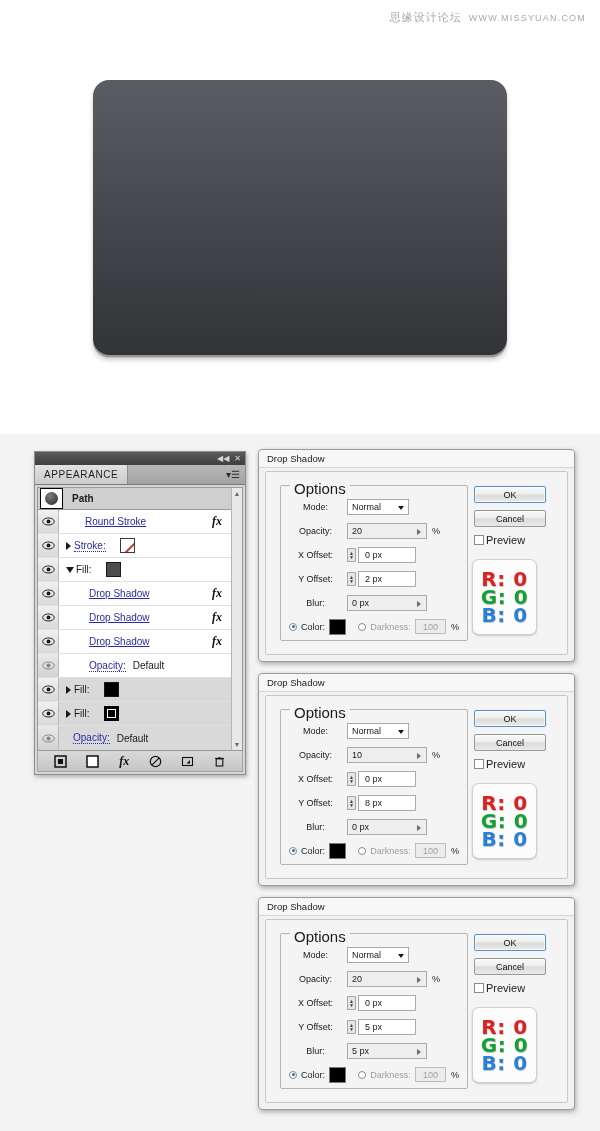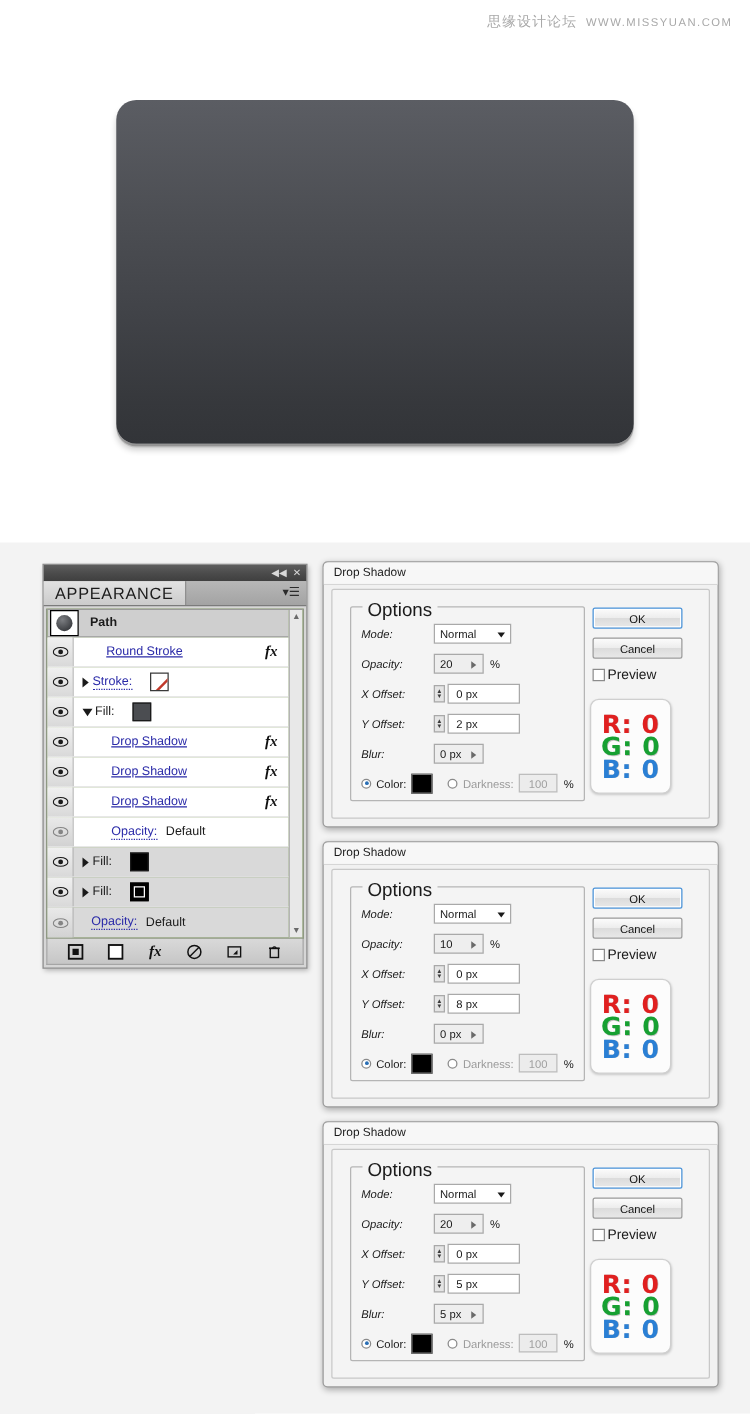--- a/index.html
+++ b/index.html
@@ -53,21 +53,21 @@
   .panel-titlebar .tb-ico {
     color:#d8d8d8; font-size:8px; line-height:1; cursor:pointer;
   }
   .panel-tabstrip {
     height:20px; display:flex; align-items:stretch;
     background: linear-gradient(to bottom,#b7b7b7 0%,#a3a3a3 100%);
     border-bottom:1px solid #7b7b7b;
   }
   .panel-tab {
     display:flex; align-items:center; padding:0 9px;
-    font-size:13px; letter-spacing:0.6px; color:#1c1c1c;
+    font-size:10px; letter-spacing:0.6px; color:#1c1c1c;
     background: linear-gradient(to bottom,#e2e2e2 0%,#cbcbcb 100%);
     border-right:1px solid #8f8f8f;
   }
   .panel-tab-filler { flex:1; display:flex; align-items:center; justify-content:flex-end; padding-right:5px; }
   .panel-menu-ico { font-size:10px; color:#2b2b2b; line-height:1; }
 
   .panel-body {
     background:#4d7c0f;
     border:1px solid #9a9a9a;
     margin:2px 2px 0 2px;
@@ -181,34 +181,34 @@
   }
   .legend {
     position:absolute; left:9px; top:-6px; background:#f4f4f4;
     padding:0 4px; font-size:15px; color:#1a1a1a;
   }
   .frow {
     position:absolute; left:8px; right:8px; height:17px;
     display:flex; align-items:center;
   }
   .flabel {
-    width:58px; text-align:left; font-size:9px; color:#1a1a1a; padding-right:5px;font-style:italic;
+    width:58px; text-align:center; font-size:9px; color:#1a1a1a; padding-right:5px;
   }
   .select {
     width:62px; height:16px; background:#fff; border:1px solid #a9a9a9;
     display:flex; align-items:center; font-size:9px; color:#1a1a1a; padding-left:4px;
     position:relative;
   }
   .select .caret {
     position:absolute; right:4px; top:6px;
     width:0;height:0;border-left:3.5px solid transparent;border-right:3.5px solid transparent;
     border-top:4px solid #1a1a1a;
   }
   .spin-input {
-    width:40px; height:16px; background:#eeeeee; border:1px solid #a9a9a9;
+    width:80px; height:16px; background:#eeeeee; border:1px solid #a9a9a9;
     display:flex; align-items:center; font-size:9px; color:#1a1a1a; padding-left:4px;
     position:relative;
   }
   .spin-input .arrow {
     position:absolute; right:5px; top:5px;
     width:0;height:0;border-top:3px solid transparent;border-bottom:3px solid transparent;
     border-left:4px solid #6a6a6a;
   }
   .stepper {
     width:9px; height:14px; border:1px solid #a9a9a9; background:#e4e4e4;

